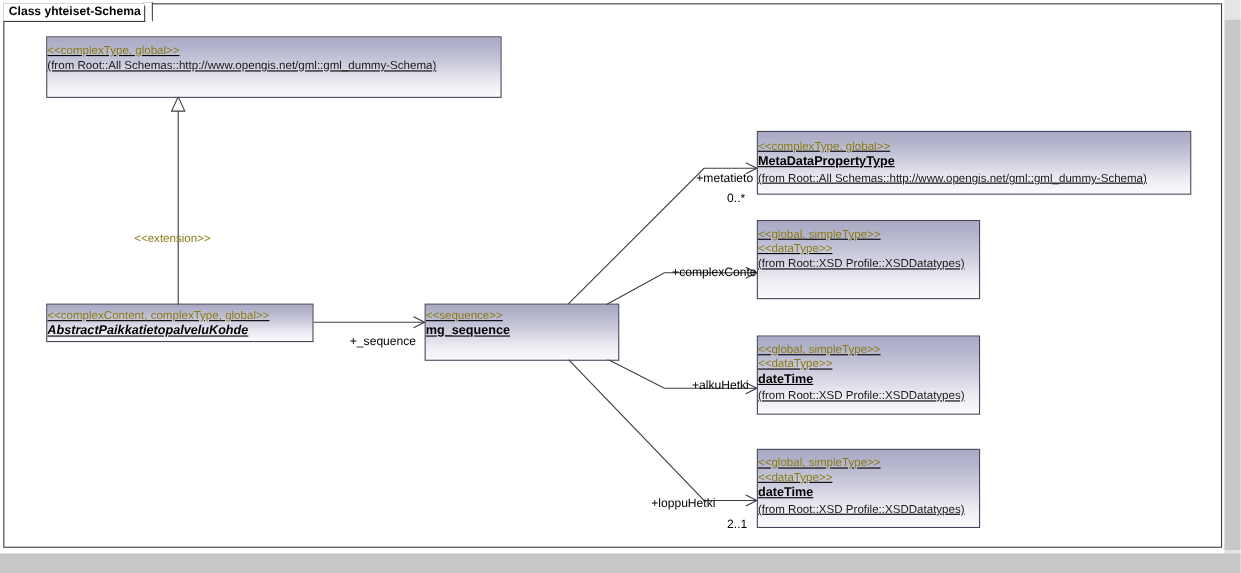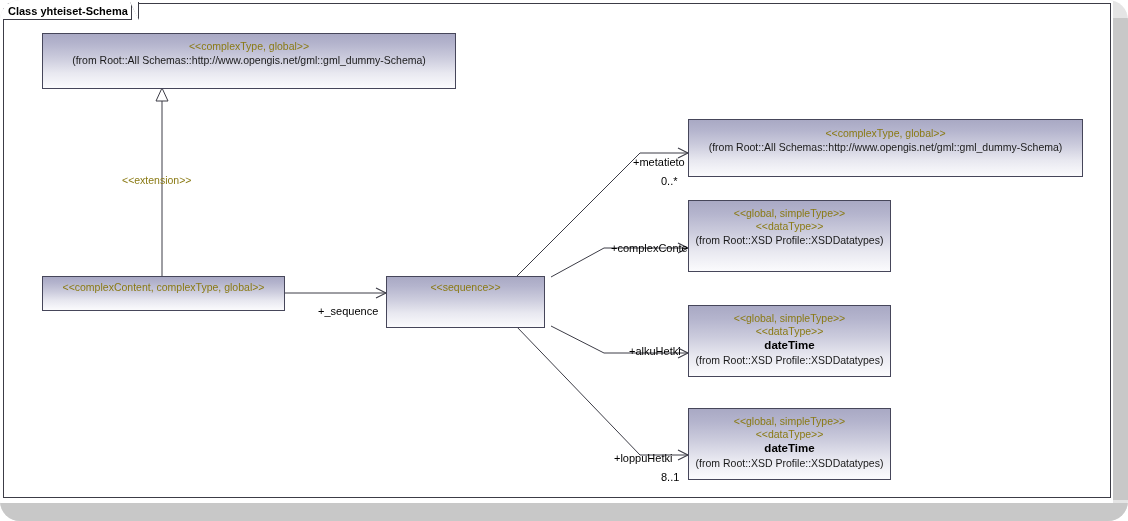--- a/index.html
+++ b/index.html
@@ -10,21 +10,20 @@
   }
   body {
     font-family: "Liberation Sans", sans-serif;
   }
   #canvas {
     position: relative;
     width: 1128px;
     height: 521px;
     background: #e5e5e5;
     overflow: hidden;
-    border-radius: 20px;
   }
 
   
   .frame {
     position: absolute;
     left: 3px;
     top: 3px;
     width: 1108px;
     height: 495px;
     border: 1px solid #3c3c46;
@@ -95,23 +94,23 @@
     height: 503px;
     background: #ffffff;
   }
 
   
   .umlbox {
     position: absolute;
     box-sizing: border-box;
     border: 1px solid #46465a;
     background: linear-gradient(to bottom, #a9a9c4 0%, #b4b4cd 18%, #ccccdd 45%, #e8e8f0 72%, #fbfbfd 100%);
-    text-align: center;
     color: #000000;
     overflow: hidden;
+    text-decoration: underline;
   }
   .stereotype {
     font-size: 10.5px;
     color: #8a7a14;
     line-height: 13px;
     white-space: nowrap;
   }
   .cname {
     font-size: 11.5px;
     font-weight: bold;
@@ -141,20 +140,21 @@
     color: #000000;
     white-space: nowrap;
     line-height: 13px;
   }
   .relstereo {
     position: absolute;
     font-size: 10.5px;
     color: #8a7a14;
     white-space: nowrap;
     line-height: 13px;
+    margin-top: 37px;
   }
 
   svg.edges {
     position: absolute;
     left: 0;
     top: 0;
     width: 1128px;
     height: 521px;
     pointer-events: none;
   }
@@ -211,30 +211,31 @@
 
   <div class="edgelabel" style="left:318px; top:305px;">+_sequence</div>
 
   <div class="edgelabel" style="left:633px; top:156px;">+metatieto</div>
   <div class="mult" style="left:661px; top:175px;">0..*</div>
 
   <div class="edgelabel" style="left:611px; top:242px;">+complexContent</div>
 
   <div class="edgelabel" style="left:629px; top:345px;text-align:right;">+alkuHetki</div>
 
-  <div class="edgelabel" style="left:614px; top:452px;text-align:right;">+loppuHetki</div>
-  <div class="mult" style="left:661px; top:471px;">8..1</div>
+  <div class="edgelabel" style="left:592px; top:452px;text-align:right;">+loppuHetki</div>
+  <div class="mult" style="left:661px; top:471px;">2..1</div>
 
   <div class="umlbox" style="left:42px; top:33px; width:414px; height:56px; padding-top:6px;">
     <div class="stereotype">&lt;&lt;complexType, global&gt;&gt;</div>
     <div class="cfrom">(from Root::All Schemas::http://www.opengis.net/gml::gml_dummy-Schema)</div>
   </div>
 
   <div class="umlbox" style="left:688px; top:119px; width:395px; height:58px; padding-top:7px;">
     <div class="stereotype">&lt;&lt;complexType, global&gt;&gt;</div>
+    <div class="cname">MetaDataPropertyType</div>
     <div class="cfrom">(from Root::All Schemas::http://www.opengis.net/gml::gml_dummy-Schema)</div>
   </div>
 
   <div class="umlbox" style="left:688px; top:200px; width:203px; height:72px; padding-top:6px;">
     <div class="stereotype">&lt;&lt;global, simpleType&gt;&gt;</div>
     <div class="stereotype">&lt;&lt;dataType&gt;&gt;</div>
     <div class="cfrom">(from Root::XSD Profile::XSDDatatypes)</div>
   </div>
 
   <div class="umlbox" style="left:688px; top:305px; width:203px; height:72px; padding-top:6px;">
@@ -246,19 +247,21 @@
 
   <div class="umlbox" style="left:688px; top:408px; width:203px; height:72px; padding-top:6px;">
     <div class="stereotype">&lt;&lt;global, simpleType&gt;&gt;</div>
     <div class="stereotype">&lt;&lt;dataType&gt;&gt;</div>
     <div class="cname">dateTime</div>
     <div class="cfrom">(from Root::XSD Profile::XSDDatatypes)</div>
   </div>
 
   <div class="umlbox" style="left:42px; top:276px; width:243px; height:35px; padding-top:4px;">
     <div class="stereotype">&lt;&lt;complexContent, complexType, global&gt;&gt;</div>
-  </div>
-
-  <div class="umlbox" style="left:386px; top:276px; width:159px; height:52px; padding-top:4px;">
+    <div class="cname italic">AbstractPaikkatietopalveluKohde</div>
+  </div>
+
+  <div class="umlbox" style="left:386px; top:276px; width:177px; height:52px; padding-top:4px;">
     <div class="stereotype">&lt;&lt;sequence&gt;&gt;</div>
+    <div class="cname">mg_sequence</div>
   </div>
 
 </div>
 
 </body></html>

